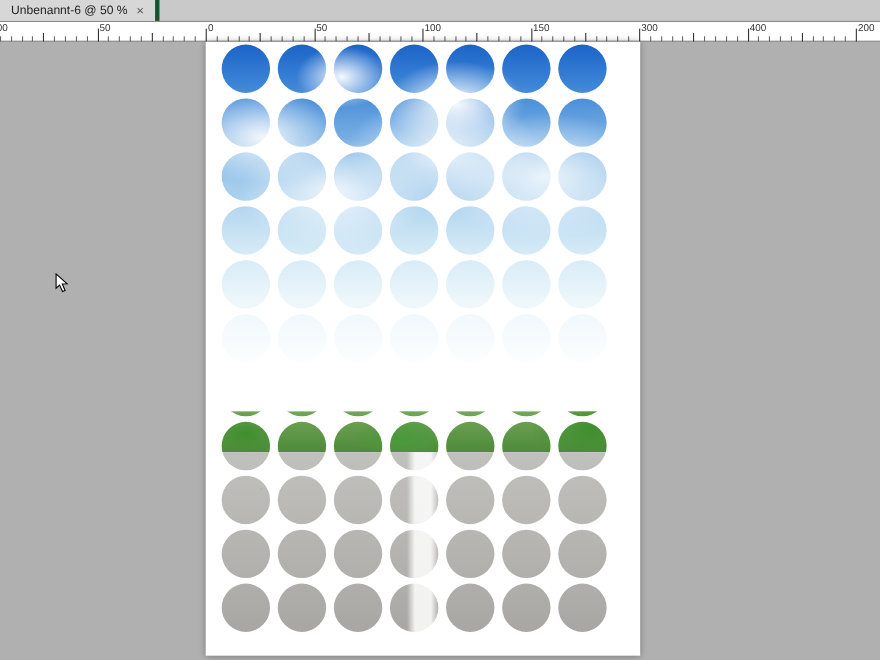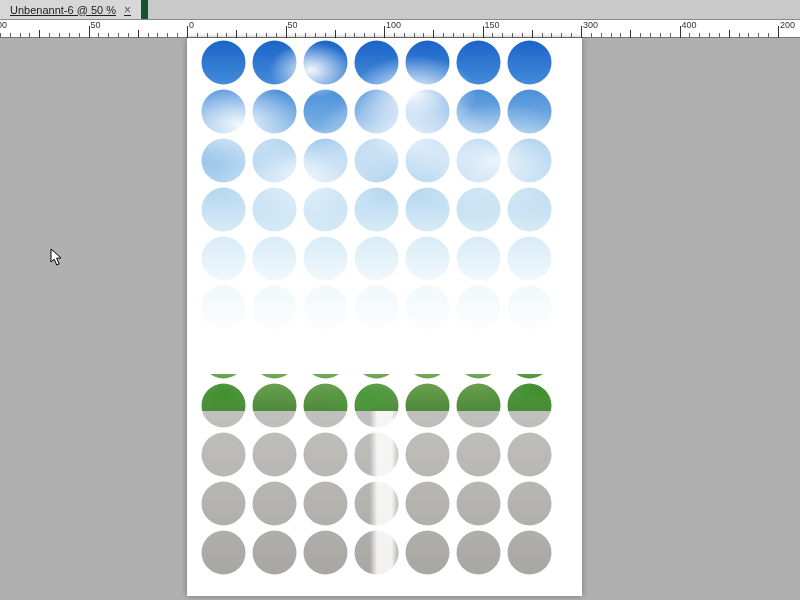--- a/index.html
+++ b/index.html
@@ -11,26 +11,25 @@
     height: 20px;
     background: #c9c9c9;
     border-bottom: 1px solid #8a8a8a;
     display: flex;
     align-items: stretch;
     font-size: 11px;
     color: #222;
   }
   .tab {
     background: #d7d7d7;
-    border-right: 7px solid #14532d;
+    border-right: 4px solid #14532d;
     display: flex;
     align-items: center;
     gap: 6px;
     padding: 0 8px 0 10px;
-    text-decoration: underline;
   }
   .tab .close {
     font-size: 12px;
     color: #555;
     line-height: 1;
     padding: 0 2px;
   }
 
   
   .ruler-h {

